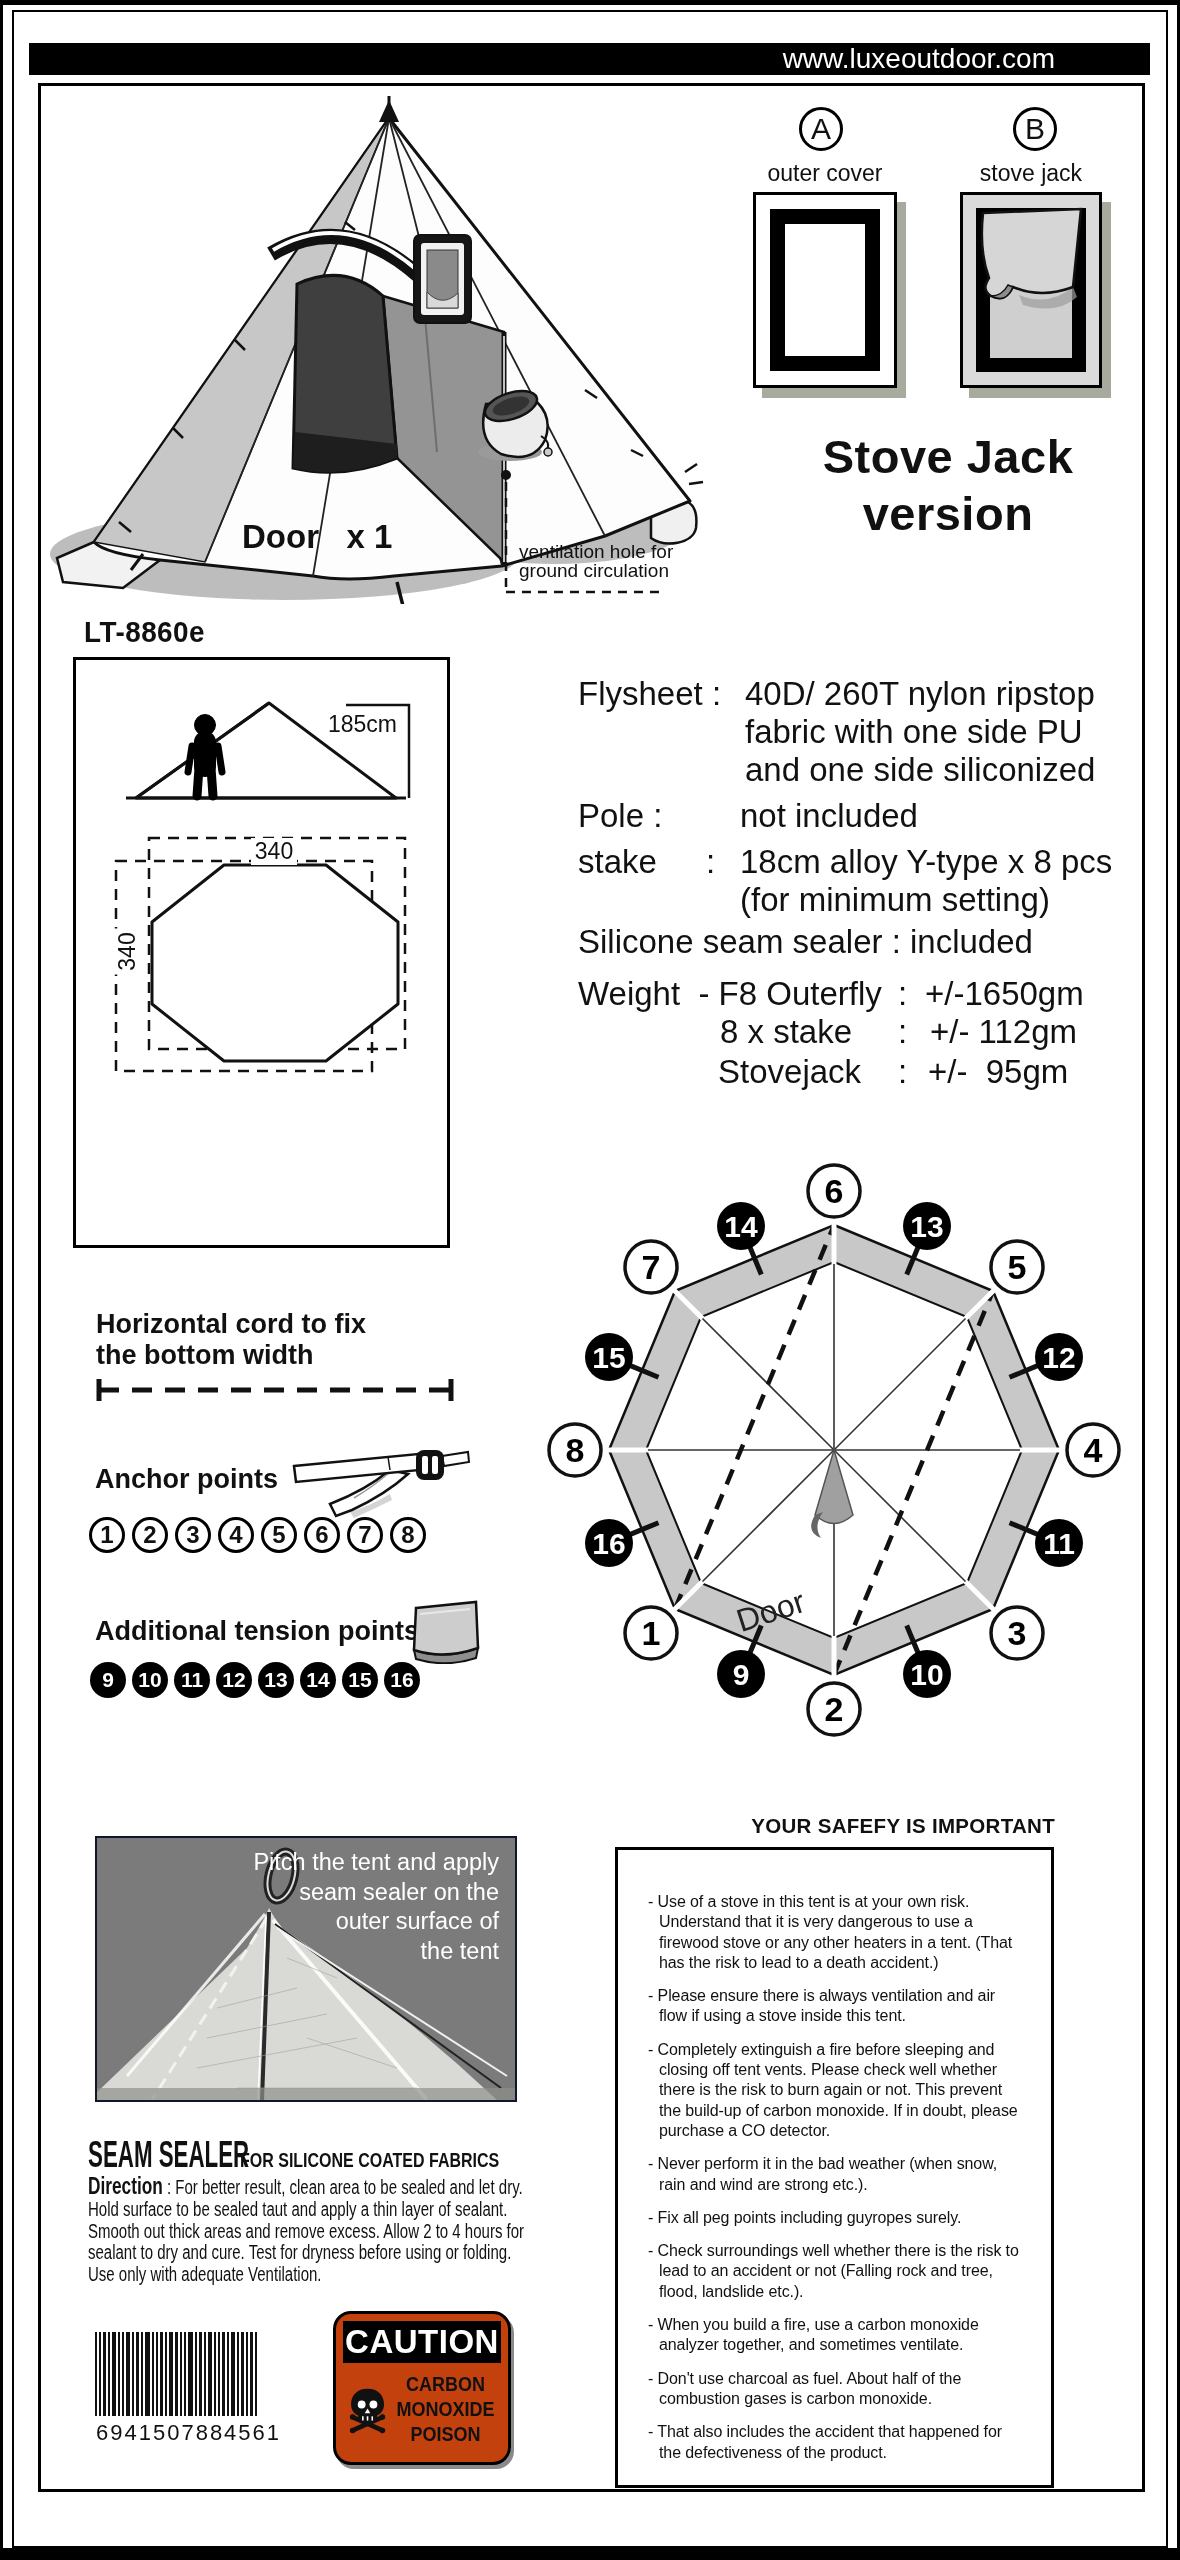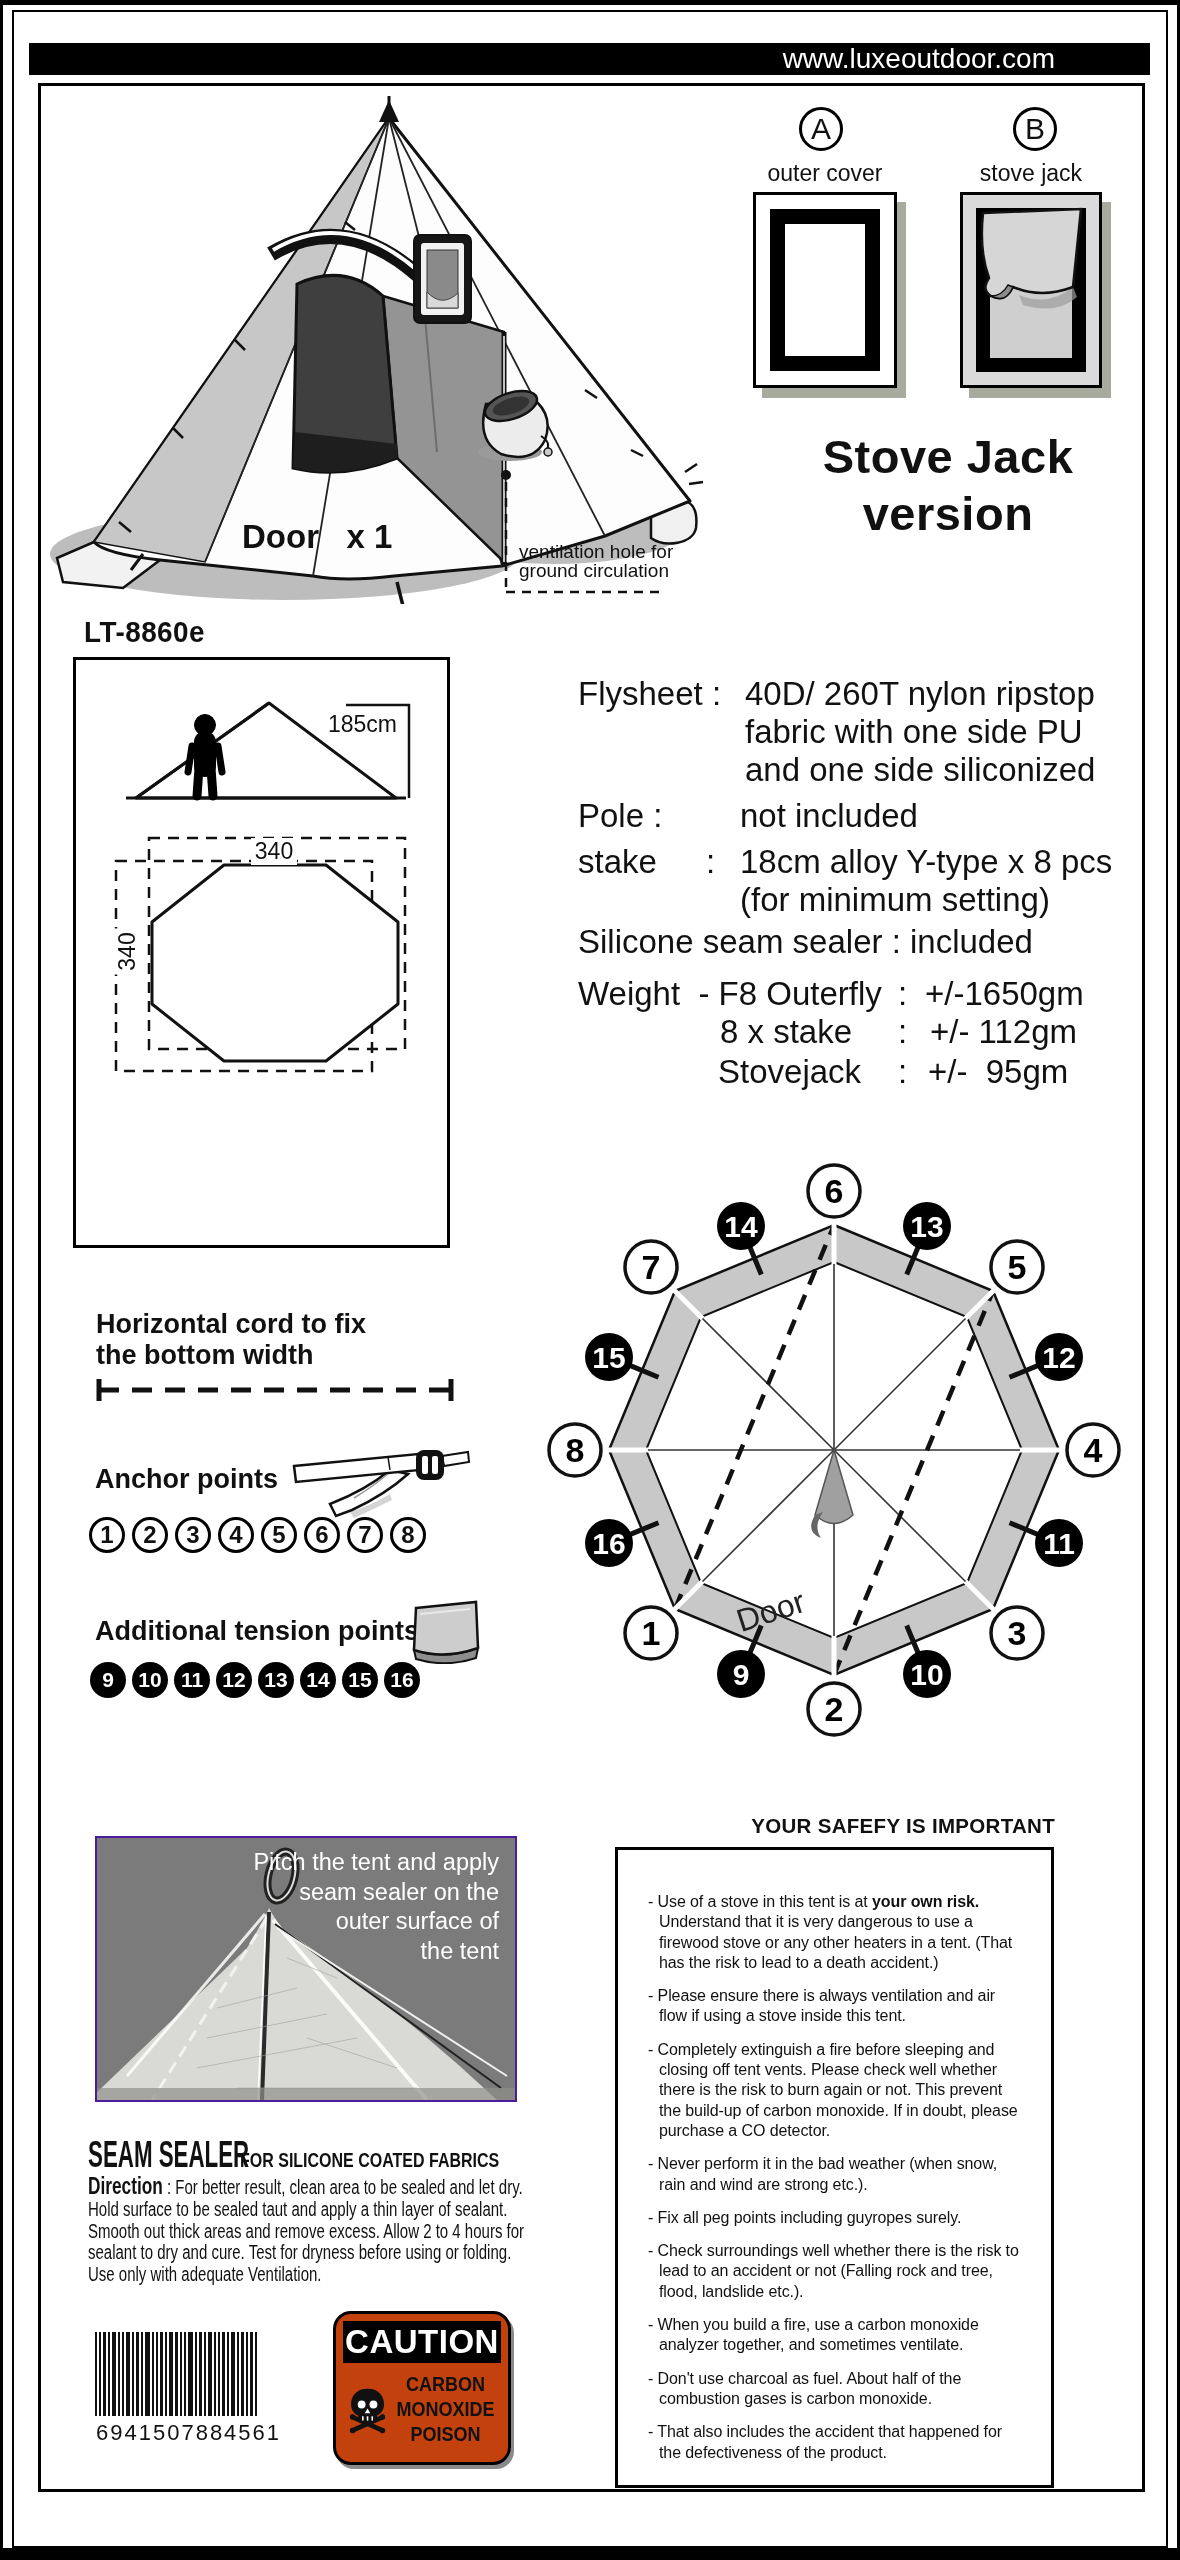--- a/index.html
+++ b/index.html
@@ -1,19 +1,19 @@
 <!DOCTYPE html>
 <html><head>
 <meta charset="utf-8">
 <style>
   html,body{margin:0;padding:0;background:#fff}
   .page{position:relative;width:1180px;height:2560px;background:#fff;overflow:hidden;
         font-family:"Liberation Sans",sans-serif;color:#111}
   .abs{position:absolute}
-  .b{font-weight:bold}
+  .b{font-weight:normal}
   .edge{position:absolute;background:#000}
   .innerframe{position:absolute;left:12px;top:10px;width:1152px;height:2534px;border:2px solid #000}
   .urlbar{position:absolute;left:29px;top:43px;width:1121px;height:32px;background:#000;color:#fff;
           font-size:28px;line-height:32px;text-align:right;padding-right:95px;box-sizing:border-box}
   .contentbox{position:absolute;left:38px;top:83px;width:1107px;height:2409px;border:3px solid #000;box-sizing:border-box}
   .lcirc{width:44px;height:44px;border:3px solid #000;border-radius:50%;box-sizing:border-box;
          display:flex;align-items:center;justify-content:center;font-size:30px;background:#fff}
   .caption{font-size:23px;text-align:center}
   .legendbox{position:absolute;border:3px solid #000;box-sizing:border-box;box-shadow:9px 10px 0 #a7ab9e}
   .ringA{position:absolute;left:14px;top:14px;right:14px;bottom:14px;border:15px solid #000;background:#fff}
@@ -24,21 +24,21 @@
   .diagbox{position:absolute;left:73px;top:657px;width:377px;height:591px;border:3px solid #000;box-sizing:border-box}
   .dim{position:absolute;font-size:23px;background:#fff;text-align:center}
   .spec{position:absolute;font-size:33px;white-space:pre}
   .ltitle{position:absolute;font-size:27px;font-weight:bold}
   .numrow{position:absolute;display:flex}
   .ncirc{width:36px;height:36px;border:3px solid #000;border-radius:50%;box-sizing:border-box;background:#fff;
          display:flex;align-items:center;justify-content:center;font-size:24px;font-weight:bold;margin-right:7px}
   .fcirc{width:36px;height:36px;border-radius:50%;background:#000;color:#fff;
          display:flex;align-items:center;justify-content:center;font-size:21px;font-weight:bold;margin-right:6px}
   .photobox{position:absolute;left:95px;top:1836px;width:422px;height:266px;background:#7b7b7b;
-            border:2px solid #4c1d95;box-sizing:border-box;overflow:hidden}
+            border:2px solid #0f172a;box-sizing:border-box;overflow:hidden}
   .photocap{position:absolute;right:16px;top:10px;width:260px;text-align:right;color:#fff;
             font-size:23.5px;line-height:29.5px}
   .sstitle{position:absolute;left:88px;top:2134px;font-size:36px;font-weight:900;transform:scaleX(.62);
            transform-origin:left top;white-space:nowrap}
   .sssub{position:absolute;left:240px;top:2149px;font-size:20px;font-weight:bold;transform:scaleX(.8);
          transform-origin:left top;white-space:nowrap}
   .ssdir{position:absolute;left:88px;top:2176px;width:600px;font-size:20px;line-height:21.8px;
          transform:scaleX(.75);transform-origin:left top}
   .ssdir .dlabel{font-size:23px;font-weight:bold}
   .bcnum{position:absolute;left:96px;top:2420px;width:162px;text-align:center;font-size:22px;letter-spacing:2px}

